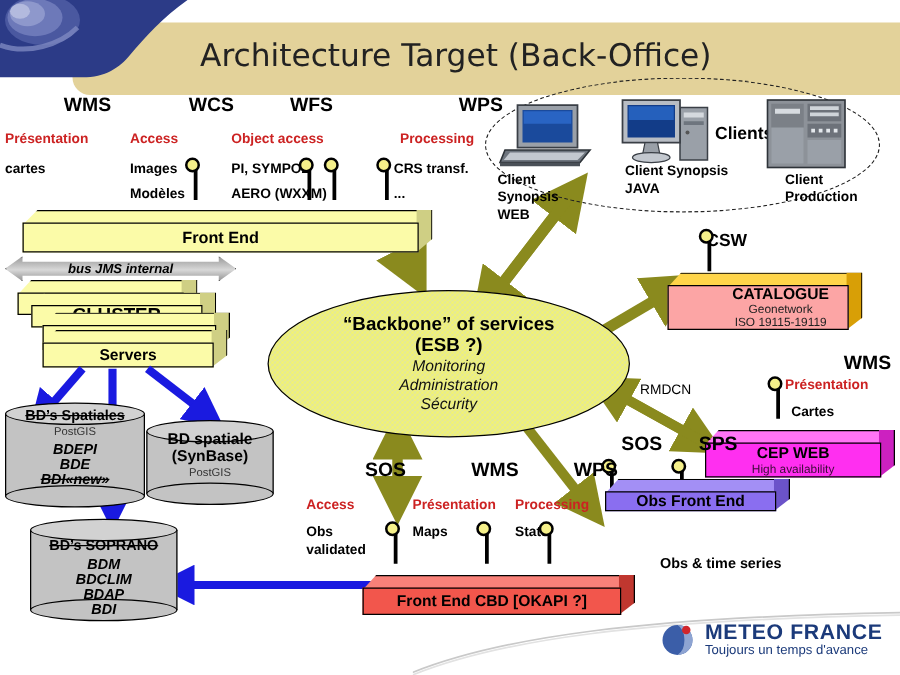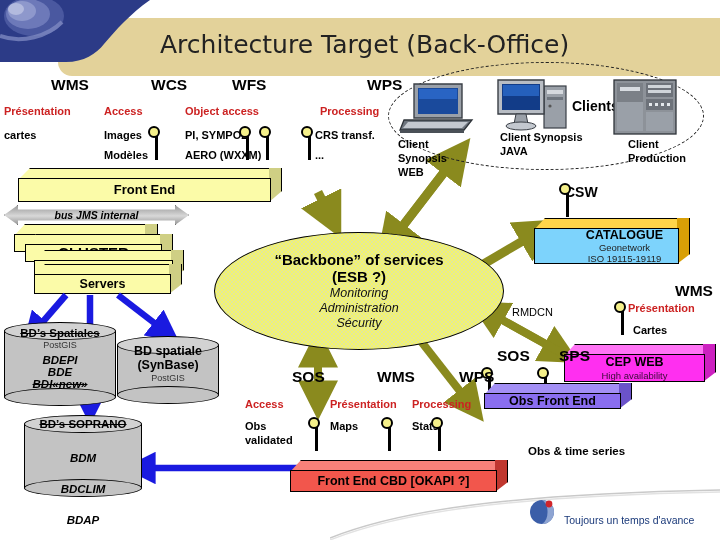--- a/index.html
+++ b/index.html
@@ -42,21 +42,21 @@
   .box3d .top{position:absolute;left:0;top:0;height:11px;right:0;}
   .box3d .side{position:absolute;right:0;top:0;width:12px;bottom:0;}
   .box3d .lbl{font-weight:bold;color:#000;text-align:center;line-height:1.15;}
 
   
   .yelface{background:#fbfba8;}
   .yeltop{background:#fbfba8;}
   .yelside{background:#cfcf84;}
 
   
-  .orgface{background:#7dd3fc;padding-left:36px;}
+  .orgface{background:#fca5a5;padding-left:36px;}
   .orgside{background:#d89f06;}
   
   .magface{background:#ff2ff0;}
   .magside{background:#cc21c0;}
   
   .purface{background:#8a6ef0;}
   .purside{background:#6b53c9;}
   
   .redface{background:#f2564c;}
   .redside{background:#c0372f;}
@@ -197,21 +197,21 @@
     </div>
   <div class="abs lolli" style="left:256px;top:126px;">
       <div class="stick"></div>
       <div class="ball"></div>
     </div>
   <div class="abs lolli" style="left:298px;top:126px;">
       <div class="stick"></div>
       <div class="ball"></div>
     </div>
 
-  <div class="box3d" id="front-end-box" style="left:18px;top:168px;width:264px;height:34px;">
+  <div class="box3d" id="front-end-box" style="left:18px;top:168px;width:328px;height:34px;">
     <div class="top yeltop" style="clip-path:polygon(0 100%,12px 0,100% 0,calc(100% - 12px) 100%);border-top:1.3px solid #000;"></div>
     <div class="side yelside" style="clip-path:polygon(0 0,100% 0,100% calc(100% - 11px),0 100%);border-right:1.3px solid #000;"></div>
     <div class="face yelface">
         <span class="lbl" style="font-size:13px;">Front End</span>
       </div>
   </div>
 
   <div class="abs" id="bus-jms">
     <div class="shape"></div>
     <div class="t">bus JMS  internal</div>
@@ -271,21 +271,21 @@
       <span class="plain" style="font-size:12.5px;">BD spatiale</span>
       <span class="plain" style="font-size:12.5px;">(SynBase)</span>
       <span style="font-size:9px;color:#333;margin-top:1px;">PostGIS</span>
     </div>
   </div>
 
   <div class="cyl" style="left:24px;top:415px;width:118px;height:82px;">
     <div class="body"></div>
       <div class="capb"></div>
       <div class="capt"></div>
-    <div class="txt" style="padding-top:3px;gap:19px;">
+    <div class="txt" style="padding-top:16px;">
       <span class="plain" style="font-size:11.5px;text-decoration:line-through;">BD’s SOPRANO</span>
       <span class="ital" style="margin-top:3px;">BDM</span>
       <span class="ital">BDCLIM</span>
       <span class="ital">BDAP</span>
       <span class="ital">BDI</span>
     </div>
   </div>
 
   <div class="abs" id="esb">
     <div class="ell"></div>
@@ -439,16 +439,17 @@
         <span class="lbl" style="font-size:12.5px;">Front End CBD [OKAPI ?]</span>
       </div>
   </div>
 
   <div class="abs" id="logo">
     <svg width="30" height="30" viewBox="0 0 30 30" style="position:absolute;left:0;top:3px;">
       <circle cx="14" cy="15" r="12" fill="#3b5ea8"></circle>
       <path d="M14,3 A12,12 0 0,1 14,27 A9,13 0 0,0 14,3 Z" fill="#8ea4d2"></path>
       <circle cx="21" cy="7" r="3.4" fill="#d0252b"></circle>
     </svg>
+    <div class="mf1" style="position:absolute;left:36px;top:2px;">METEO FRANCE</div>
     <div class="mf2" style="position:absolute;left:36px;top:20px;">Toujours un temps d'avance</div>
   </div>
 
 </div>
 
 </body></html>

